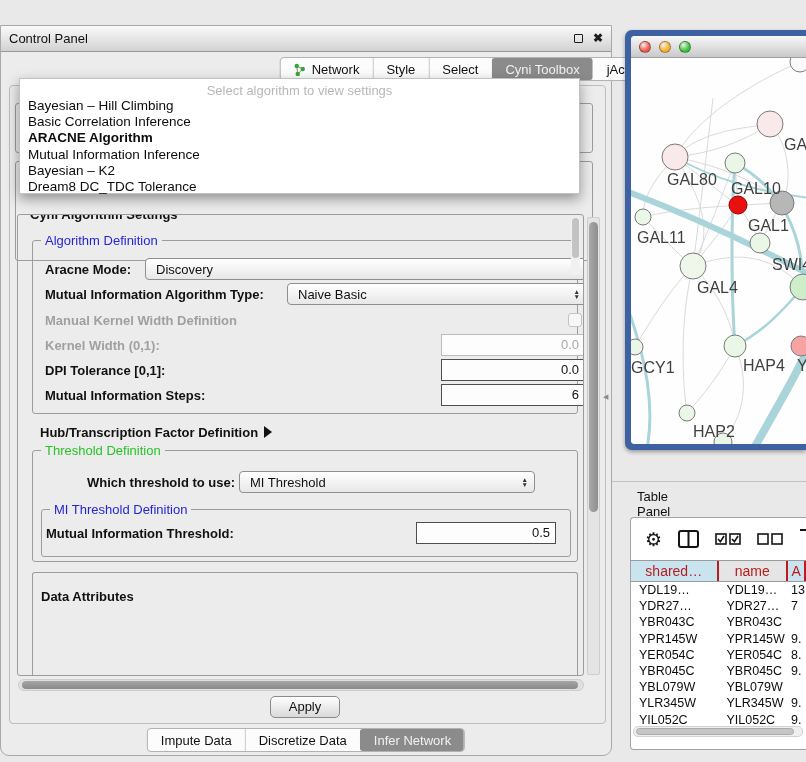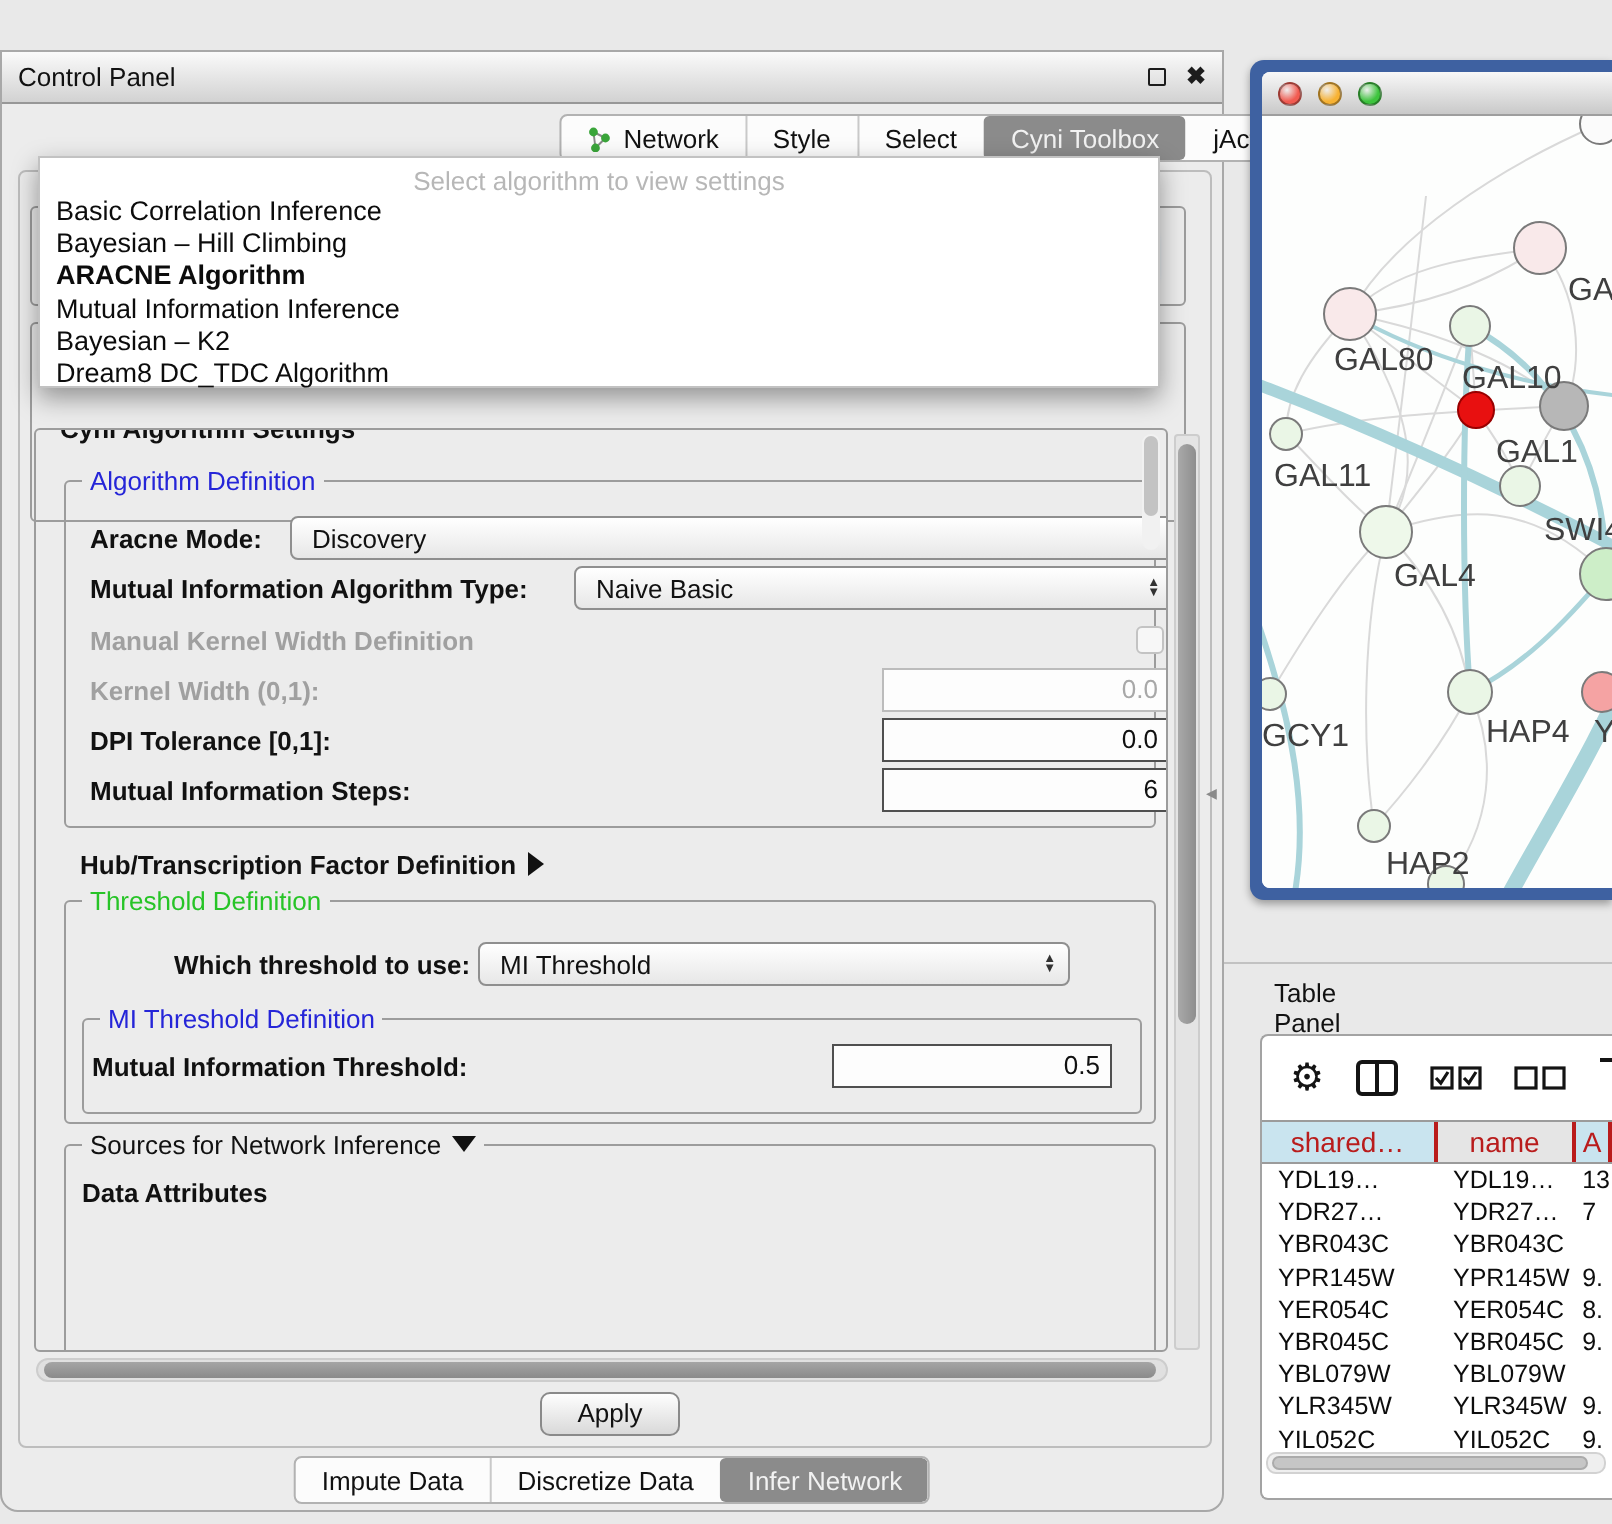--- a/index.html
+++ b/index.html
@@ -227,23 +227,20 @@
         </div>
 
         <div class="groupbox" style="left:8px;top:58px;width:530px;height:48px;">
           <span class="legend blue">MI Threshold Definition</span>
           <span class="flabel" style="left:4px;top:16px;">Mutual Information Threshold:</span>
           <span class="tfield" style="left:374px;top:12px;width:140px;">0.5</span>
         </div>
       </div>
 
       <div class="groupbox" style="left:14px;top:357px;width:546px;height:120px;border-bottom:none;">
-        <span class="legend" style="color:#111;">
-          <span>Sources for Network Inference</span><span class="arrow-down"></span>
-        </span>
         <span class="flabel" style="left:8px;top:16px;">Data Attributes</span>
       </div>
 
       <div id="attr-vscroll">
           <div class="t"></div>
         </div>
     </div>
 
     <div class="vscroll" style="left:586px;top:191px;height:458px;">
       <div class="thumb" style="top:4px;height:290px;"></div>
@@ -262,26 +259,26 @@
           <span>Discretize Data</span>
         </div>
         <div class="tab selected">
           <span>Infer Network</span>
         </div>
       </div>
 
     <div id="algo-dropdown">
       <div id="dd-prompt">Select algorithm to view settings</div>
       <div id="dd-items">
+          <div class="dd-item">Bayesian – Hill Climbing</div>
           <div class="dd-item">Basic Correlation Inference</div>
-          <div class="dd-item">Bayesian – Hill Climbing</div>
           <div class="dd-item bold">ARACNE Algorithm</div>
           <div class="dd-item">Mutual Information Inference</div>
           <div class="dd-item">Bayesian – K2</div>
-          <div class="dd-item">Dream8 DC_TDC Algorithm</div>
+          <div class="dd-item">Dream8 DC_TDC Tolerance</div>
         </div>
     </div>
   </div>
 
   <div id="splitter-handle">◀</div>
 
   <div id="net-window">
     <div id="net-inner">
       <div id="net-titlebar">
         <span class="tlight" id="tl-red" style="background: radial-gradient(circle at 35% 30%, rgba(255, 255, 255, 0.4), rgb(241, 91, 81) 60%); border: 1px solid rgba(0, 0, 0, 0.35);"></span>

